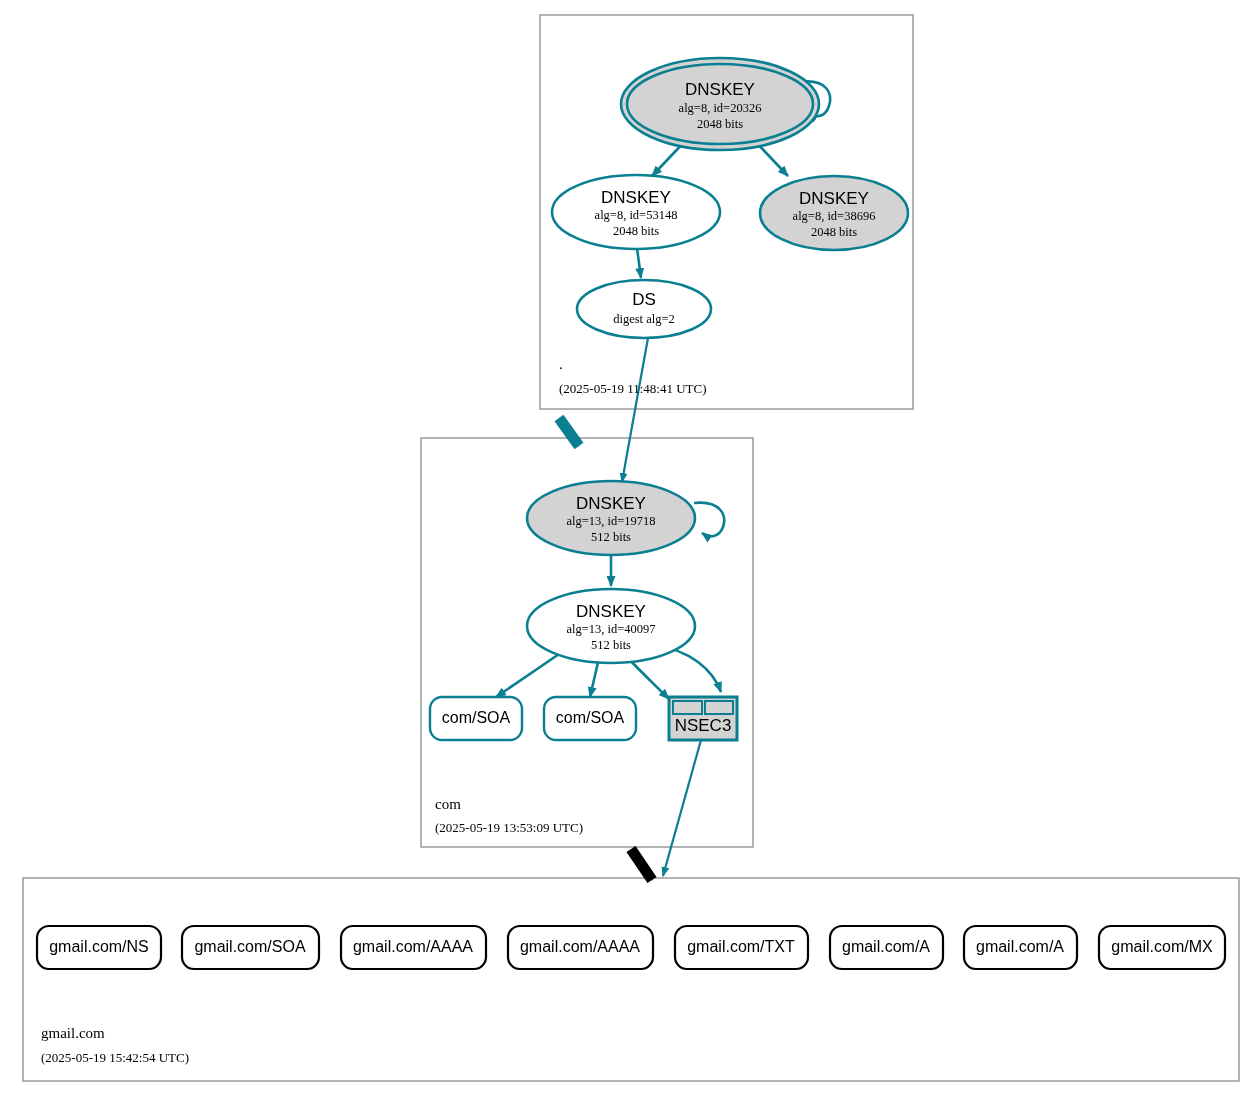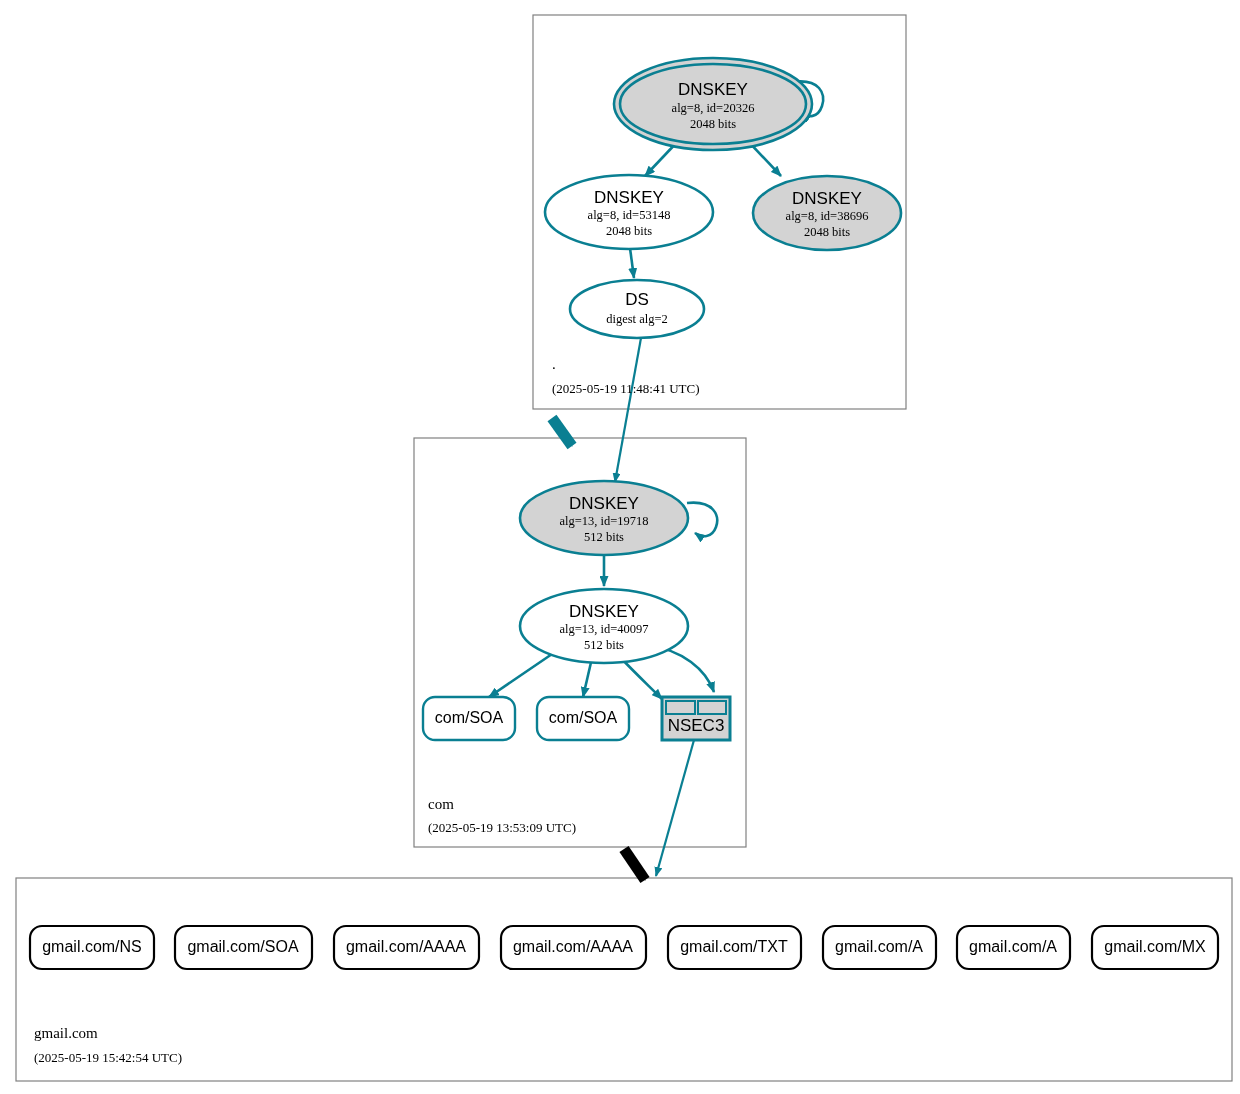--- a/index.html
+++ b/index.html
@@ -9,21 +9,21 @@
   }
   body {
     width: 1240px;
     height: 1094px;
     position: relative;
     font-family: "Liberation Sans", sans-serif;
     overflow: hidden;
   }
   #stage {
     position: absolute;
-    left: 4px; top: 0;
+    left: 11px; top: 0;
     width: 1220px;
     height: 1094px;
   }
   svg.graph {
     position: absolute;
     left: 0; top: 0;
     width: 1240px;
     height: 1094px;
   }
   text { dominant-baseline: middle; }

